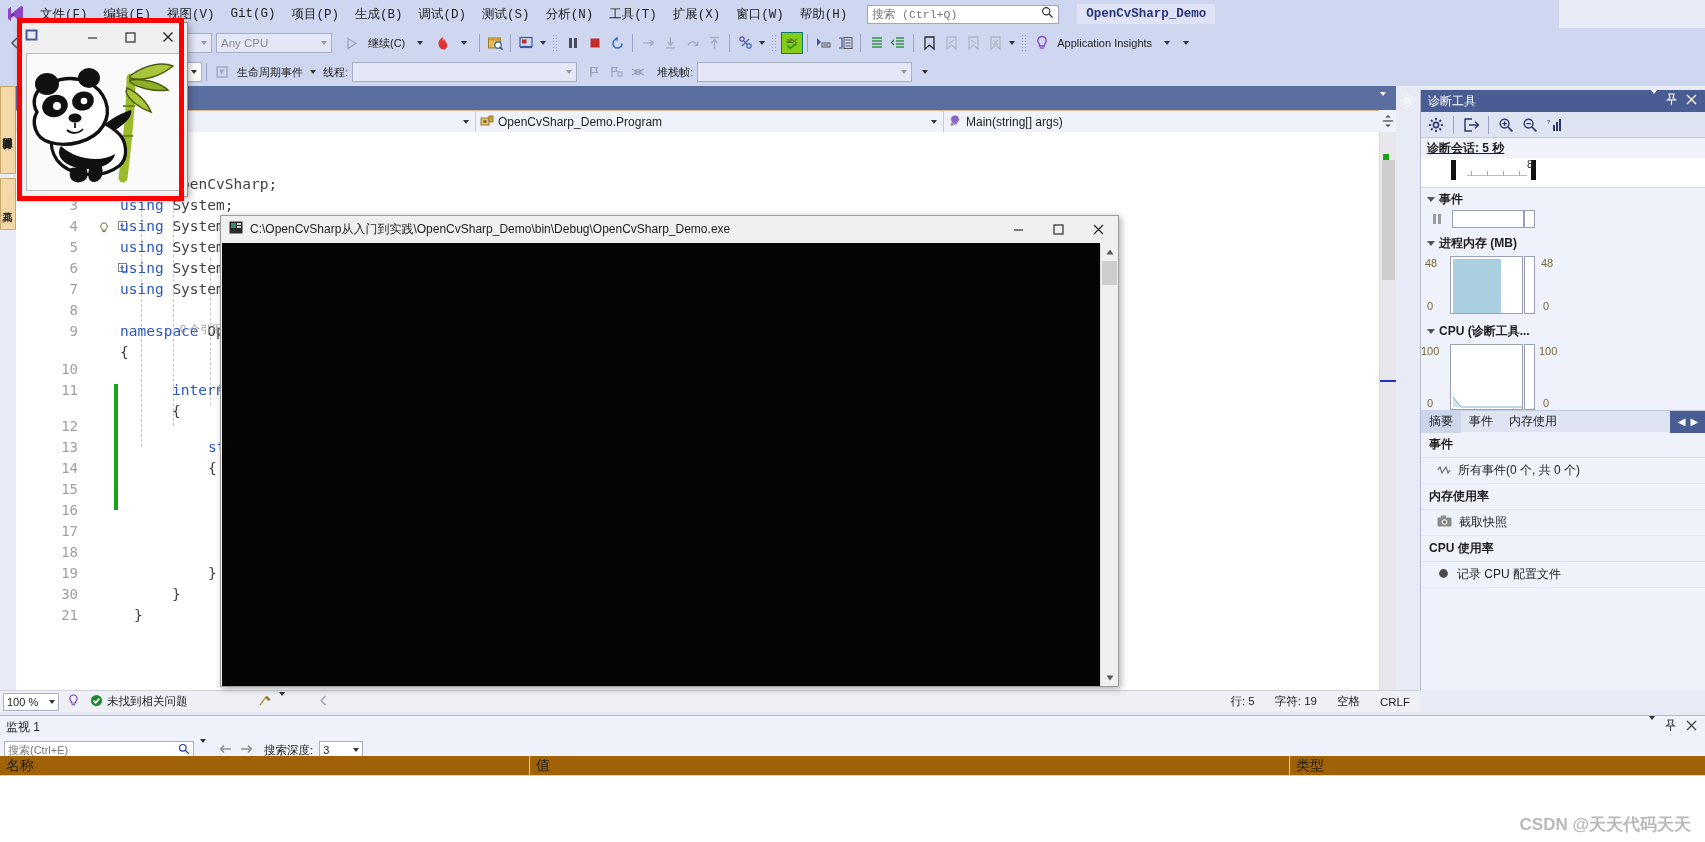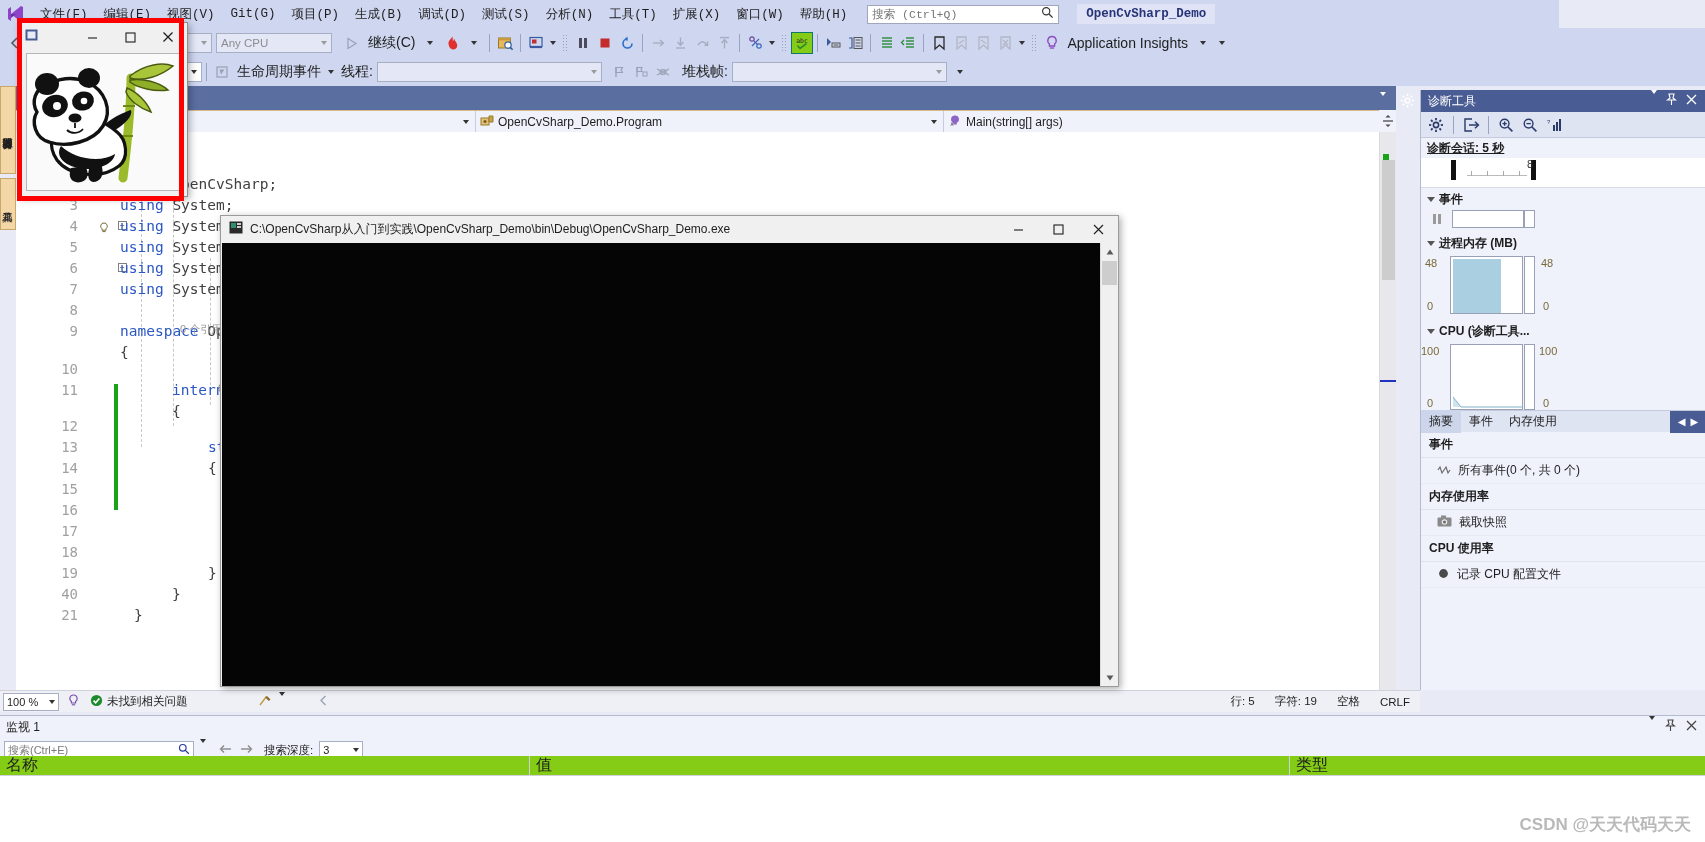--- a/index.html
+++ b/index.html
@@ -46,21 +46,21 @@
     flex:none; position:relative;
   }
   .tb-sep { width:1px; height:18px; background:#9aa3c4; margin:0 4px; flex:none; }
   .caret { width:0;height:0;border-left:3px solid transparent;border-right:3px solid transparent;border-top:4px solid #333; }
   .caret.dim { border-top-color:#9b9b9b; }
   .combo {
     height:20px; border:1px solid #a8aec4; background:#e3e7f6; display:flex; align-items:center;
     padding:0 4px; font-size:11.5px; color:#8d8d8d; flex:none;
   }
   .combo .caret { margin-left:auto; }
-  .tb-label { font-size:14px; color:#1e1e1e; padding:0 4px; white-space:nowrap; }
+  .tb-label { font-size:11px; color:#1e1e1e; padding:0 4px; white-space:nowrap; }
   .gripper { width:7px;height:18px;flex:none;
     background-image:radial-gradient(#8f97b5 40%, transparent 41%);
     background-size:3px 3px; opacity:.85; margin:0 3px; }
 
   
   .lefttabs {
     position:absolute; left:0; top:86px; width:16px; height:608px; background:#e8ebf5;
   }
   .vtab {
     position:absolute; left:0; width:16px; background:#f3d7a6; border:1px solid #c9a96a;
@@ -182,22 +182,22 @@
   .watch-toolbar {
     height:24px; display:flex; align-items:center; gap:6px; padding-left:4px; background:#eff2fb;
   }
   .wsearch {
     width:190px; height:19px; background:#fff; border:1px solid #a8aec4; display:flex;
     align-items:center; padding:0 3px; font-size:11px; color:#7a7a7a;
   }
   .depthcombo { width:44px;height:19px;border:1px solid #a8aec4;background:#fff;display:flex;align-items:center;padding:0 3px; }
   .watch-grid { position:absolute; left:0; top:756px; width:1705px; height:86px; background:#fff; }
   .wg-head {
-    height:20px; background:#84cc16; border-bottom:1px solid #cfd2dd; display:flex;
-    font-size:16px; align-items:center;
+    height:20px; background:#a16207; border-bottom:1px solid #cfd2dd; display:flex;
+    font-size:14px; align-items:center;
   }
   .wg-col { border-right:1px solid #cfd2dd; height:20px; display:flex; align-items:center; padding-left:6px; }
 
   
   .console {
     position:absolute; left:220px; top:215px; width:899px; height:472px;
     background:#f0f0f0; border:1px solid #9b9b9b; box-shadow:2px 2px 7px rgba(0,0,0,.32);
   }
   .console-title {
     height:26px; background:#f0f0f0; display:flex; align-items:center; padding-left:8px;
@@ -656,21 +656,21 @@
     </div>
     <div class="codeline" style="position:absolute;left:0;top:389px;width:100%;">
       <span class="lnum">18</span>
       <span class="ctext" style="left:192px;">}</span>
     </div>
     <div class="codeline" style="position:absolute;left:0;top:410px;width:100%;">
       <span class="lnum">19</span>
       <span class="ctext" style="left:156px;">}</span>
     </div>
     <div class="codeline" style="position:absolute;left:0;top:431px;width:100%;">
-      <span class="lnum">40</span>
+      <span class="lnum">30</span>
       <span class="ctext" style="left:118px;">}</span>
     </div>
     <div class="codeline" style="position:absolute;left:0;top:452px;width:100%;">
       <span class="lnum">21</span>
     </div>
 
     <div class="edscroll">
       <div class="edmark-green"></div>
       <div class="edscroll-thumb"></div>
       <div class="edmark-blue"></div>

